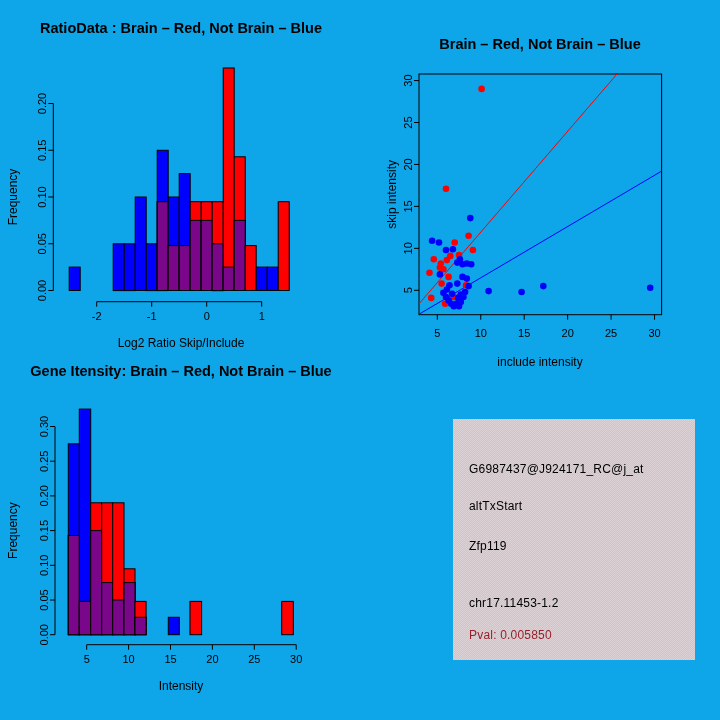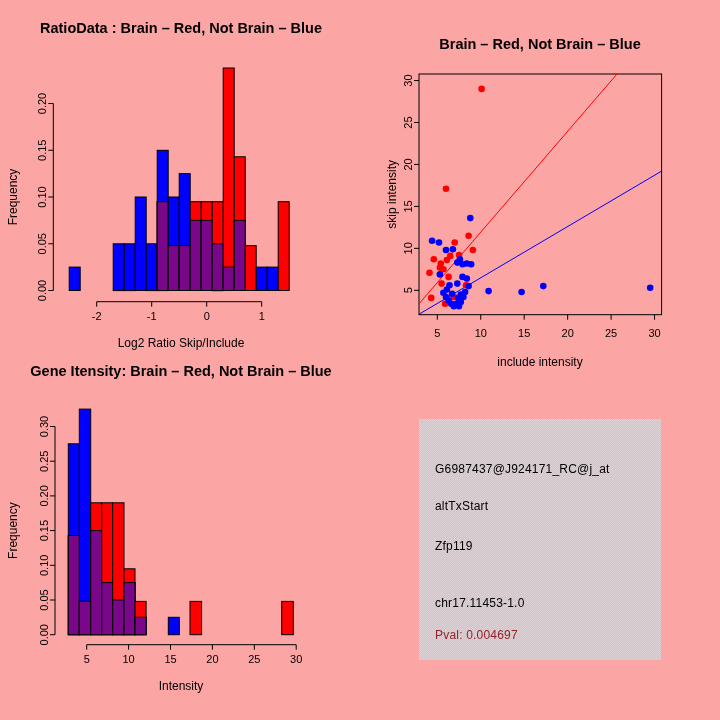--- a/index.html
+++ b/index.html
@@ -1,16 +1,16 @@
 <!DOCTYPE html>
 <html><head>
 <meta charset="utf-8">
 <style>
   html,body{margin:0;padding:0;background:#ffffff;}
-  .canvas{position:relative;width:720px;height:720px;background:#fca5a5;
+  .canvas{position:relative;width:720px;height:720px;background:#0ea5e9;
           font-family:"Liberation Sans",sans-serif;overflow:hidden;}
   .panel{position:absolute;width:360px;height:360px;}
   #p1{left:0;top:0}
   #p2{left:360px;top:16px}
   #p3{left:0;top:343px}
   #p4{left:360px;top:360px}
   .panel svg{position:absolute;left:0;top:0;}
   .infobox{position:absolute;left:59px;top:59px;width:242px;height:241px;
            background-size:2px 2px;}
   .infoline{position:absolute;left:16px;font-size:12px;color:#000;
@@ -221,21 +221,21 @@
         <rect x="124.0" y="239.6" width="11.0" height="52.1" fill="#7a068a" stroke="#000" stroke-width="1"></rect>
         <rect x="135.0" y="274.3" width="11.1" height="17.4" fill="#0000ff" stroke="#000" stroke-width="1"></rect>
         <rect x="135.0" y="258.4" width="11.1" height="33.3" fill="#ff0000" stroke="#000" stroke-width="1"></rect>
         <rect x="135.0" y="274.3" width="11.1" height="17.4" fill="#7a068a" stroke="#000" stroke-width="1"></rect>
         <rect x="168.3" y="274.3" width="11.0" height="17.4" fill="#0000ff" stroke="#000" stroke-width="1"></rect>
         <rect x="190.0" y="258.4" width="11.6" height="33.3" fill="#ff0000" stroke="#000" stroke-width="1"></rect>
         <rect x="281.7" y="258.4" width="11.6" height="33.3" fill="#ff0000" stroke="#000" stroke-width="1"></rect>
       </svg>
   </div>
   <div class="panel" id="p4">
-    <div class="infobox" style="background-image: conic-gradient(rgb(244, 178, 195) 25%, rgb(220, 210, 213) 25%, rgb(220, 210, 213) 50%, rgb(244, 178, 195) 50%, rgb(244, 178, 195) 75%, rgb(220, 210, 213) 75%);">
+    <div class="infobox" style="background-image: conic-gradient(rgb(244, 178, 195) 25%, rgb(220, 210, 213) 25%, rgb(220, 210, 213) 50%, rgb(244, 178, 195) 50%, rgb(244, 178, 195) 75%, rgb(220, 210, 213) 75%); margin-left: 34px;">
       <div class="infoline il0">G6987437@J924171_RC@j_at</div>
       <div class="infoline il1">altTxStart</div>
       <div class="infoline il2">Zfp119</div>
-      <div class="infoline il3">chr17.11453-1.0</div>
-      <div class="infoline il4" id="pval-line" style="color: rgb(150, 32, 43);">Pval: 0.004697</div>
+      <div class="infoline il3">chr17.11453-1.2</div>
+      <div class="infoline il4" id="pval-line" style="color: rgb(150, 32, 43);">Pval: 0.005850</div>
     </div>
   </div>
 </div>
 
 </body></html>

